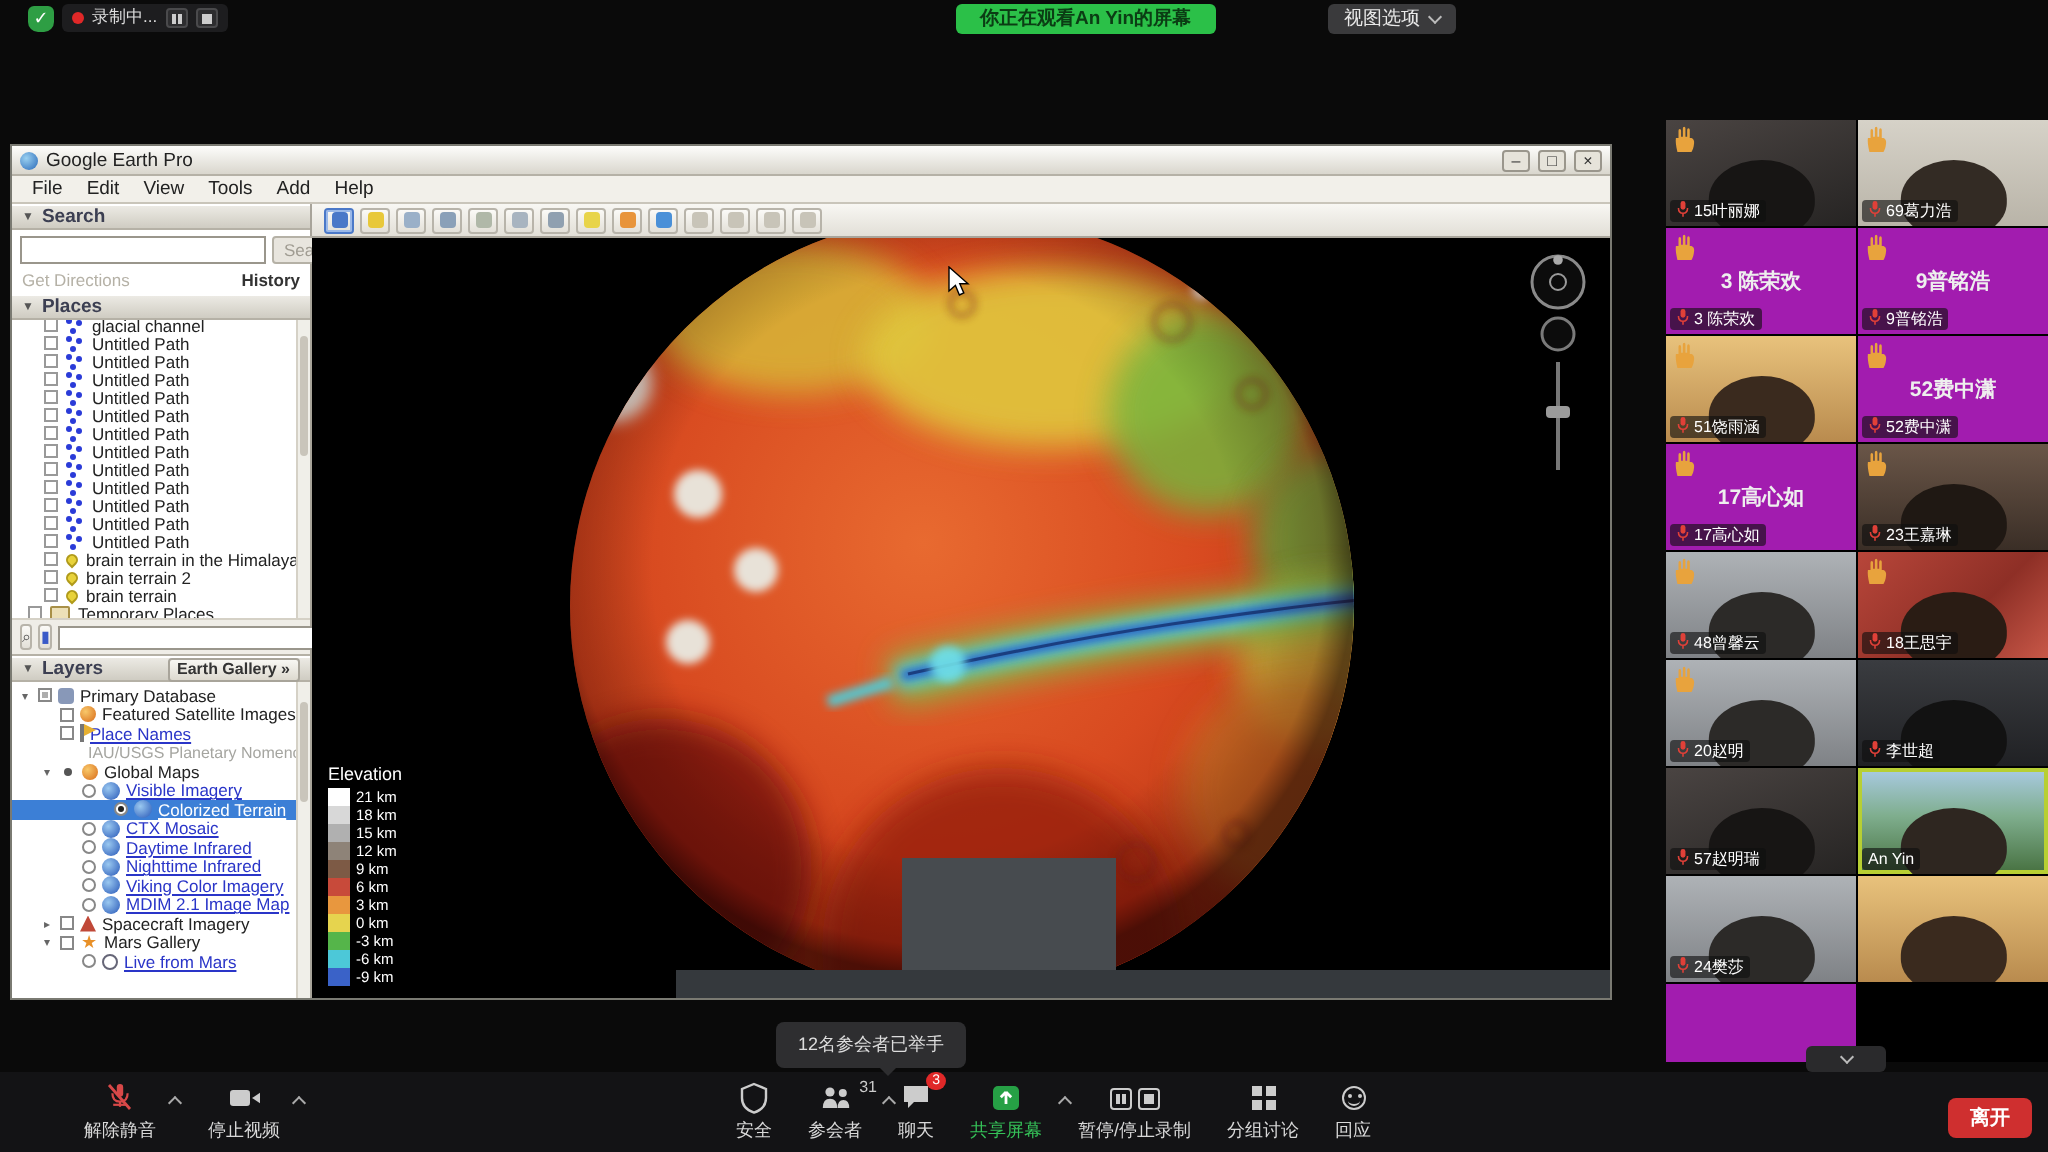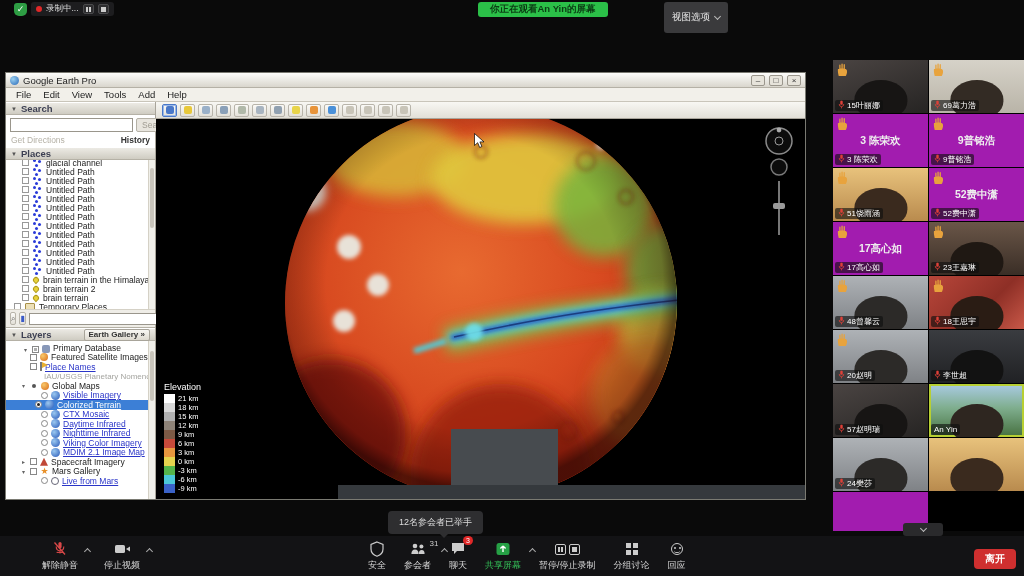--- a/index.html
+++ b/index.html
@@ -8,21 +8,21 @@
 
   
   .shield-badge{position:absolute;left:14px;top:3px;width:13px;height:13px;background:#2e9e44;border-radius:3px 3px 5px 5px;color:#fff;font-size:9px;line-height:13px;text-align:center;}
   .rec-pill{position:absolute;left:31px;top:2px;height:14px;display:flex;align-items:center;gap:4px;background:#1d1d1f;border-radius:3px;padding:0 5px;}
   .rec-dot{width:6px;height:6px;border-radius:50%;background:#e02828;}
   .rec-pill .rec-label{color:#ddd;font-size:8.5px;}
   .rec-btn{width:11px;height:10px;background:#2d2d2f;border:1px solid #4a4a4c;border-radius:2px;display:flex;align-items:center;justify-content:center;gap:1px;}
   .rec-btn .bar{width:2px;height:5px;background:#ccc;}
   .rec-btn .sq{width:5px;height:5px;background:#ccc;}
   .watch-banner{position:absolute;left:478px;top:2px;height:15px;background:#2bc048;border-radius:3px;color:#0b3d14;font-size:9.5px;font-weight:bold;display:flex;align-items:center;padding:0 12px;}
-  .view-options{position:absolute;left:664px;top:2px;height:31px;background:#3a3a3c;border-radius:3px;color:#e8e8e8;font-size:9.5px;display:flex;align-items:center;gap:5px;padding:2px 8px;}
+  .view-options{position:absolute;left:664px;top:2px;height:15px;background:#3a3a3c;border-radius:3px;color:#e8e8e8;font-size:9.5px;display:flex;align-items:center;gap:5px;padding:2px 8px;}
   .caret-down{width:5px;height:5px;border-left:1px solid #bbb;border-top:1px solid #bbb;transform:rotate(-135deg);margin-top:-2px;}
   .caret-up{width:5px;height:5px;border-left:1px solid #aaa;border-top:1px solid #aaa;transform:rotate(45deg);margin-top:2px;}
 
   
   .ge-window{position:absolute;left:5px;top:72px;width:801px;height:428px;background:#ece9e0;border:1px solid #7a7a72;display:flex;flex-direction:column;}
   .ge-titlebar{height:15px;background:linear-gradient(#fdfdfb,#d9d6cd);display:flex;align-items:center;padding:0 4px;gap:4px;border-bottom:1px solid #b5b1a6;}
   .ge-appicon{width:9px;height:9px;border-radius:50%;background:radial-gradient(circle at 35% 35%,#9ad0f0,#2868b8);}
   .ge-title{font-size:9.5px;color:#222;flex:1;}
   .win-btn{width:14px;height:11px;background:#e6e3da;border:1px solid #9a968c;border-radius:2px;font-size:8px;line-height:9px;text-align:center;color:#333;}
   .ge-menubar{height:14px;background:#f2f0ea;display:flex;align-items:center;padding:0 4px;border-bottom:1px solid #c9c5ba;}
@@ -314,21 +314,21 @@
           <span class="pf-btn">✚</span>
           <span class="pf-btn">✚</span>
         </div>
         <div class="panel-header">
           <span class="tri">▼</span>
           <span>Layers</span>
           <span class="gallery-btn"><span>Earth Gallery</span> <span>»</span></span>
         </div>
         <div class="layers-list" id="layers-list">
 
-    <div class="lrow" style="padding-left: 16px; align-items: flex-end;">
+    <div class="lrow" style="padding-left: 3px;">
       <span class="exp">▾</span>
       <span class="lctl ctl-check partial"></span>
       <span class="li li-database"></span>
       <span class="lbl">Primary Database</span>
     </div>
 
     <div class="lrow" style="padding-left: 14px;">
       <span class="exp"></span>
       <span class="lctl ctl-check"></span>
       <span class="li li-sphere"></span>
@@ -354,21 +354,21 @@
       <span class="lbl">Global Maps</span>
     </div>
 
     <div class="lrow" style="padding-left: 25px;">
       <span class="exp"></span>
       <span class="lctl ctl-radio"></span>
       <span class="li li-ringed"></span>
       <span class="lbl link">Visible Imagery</span>
     </div>
 
-    <div class="lrow sel" style="padding-left: 19px;">
+    <div class="lrow sel" style="padding-left: 41px;">
       <span class="exp"></span>
       <span class="lctl ctl-radio on"></span>
       <span class="li li-ringed"></span>
       <span class="lbl link">Colorized Terrain</span>
     </div>
 
     <div class="lrow" style="padding-left: 25px;">
       <span class="exp"></span>
       <span class="lctl ctl-radio"></span>
       <span class="li li-ringed"></span>

